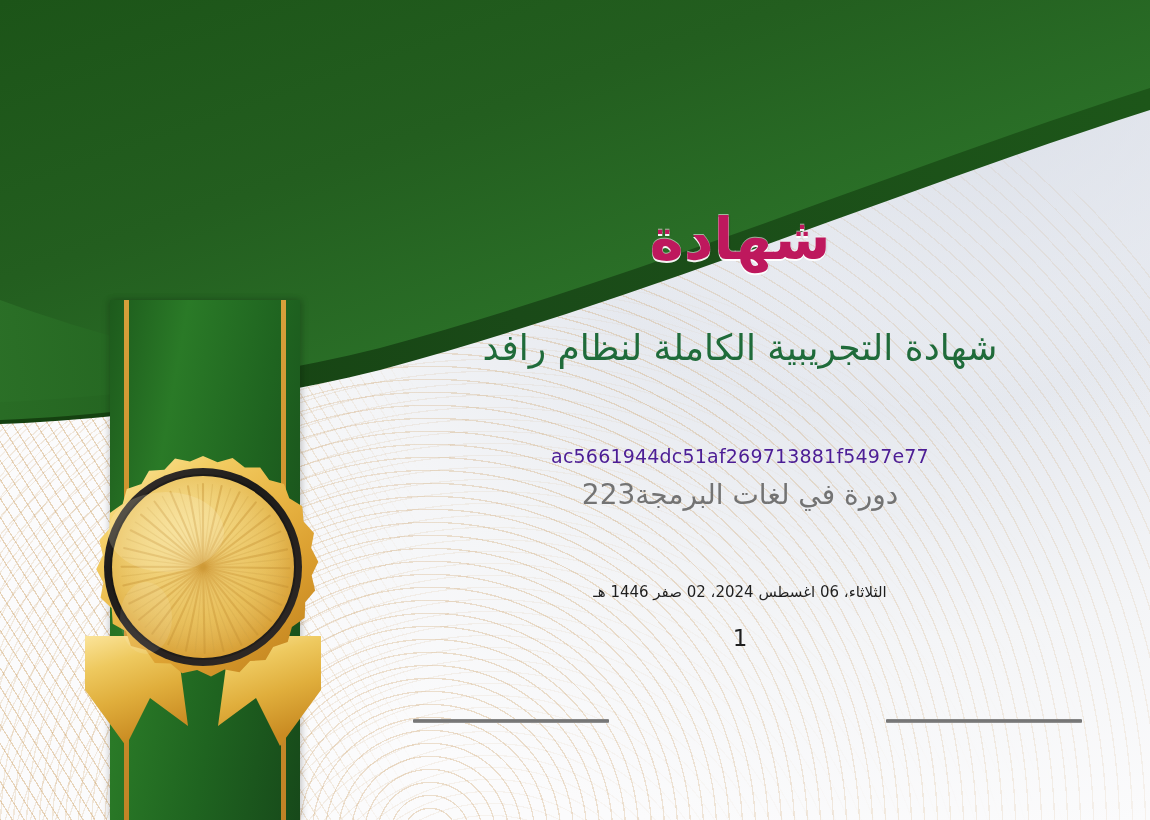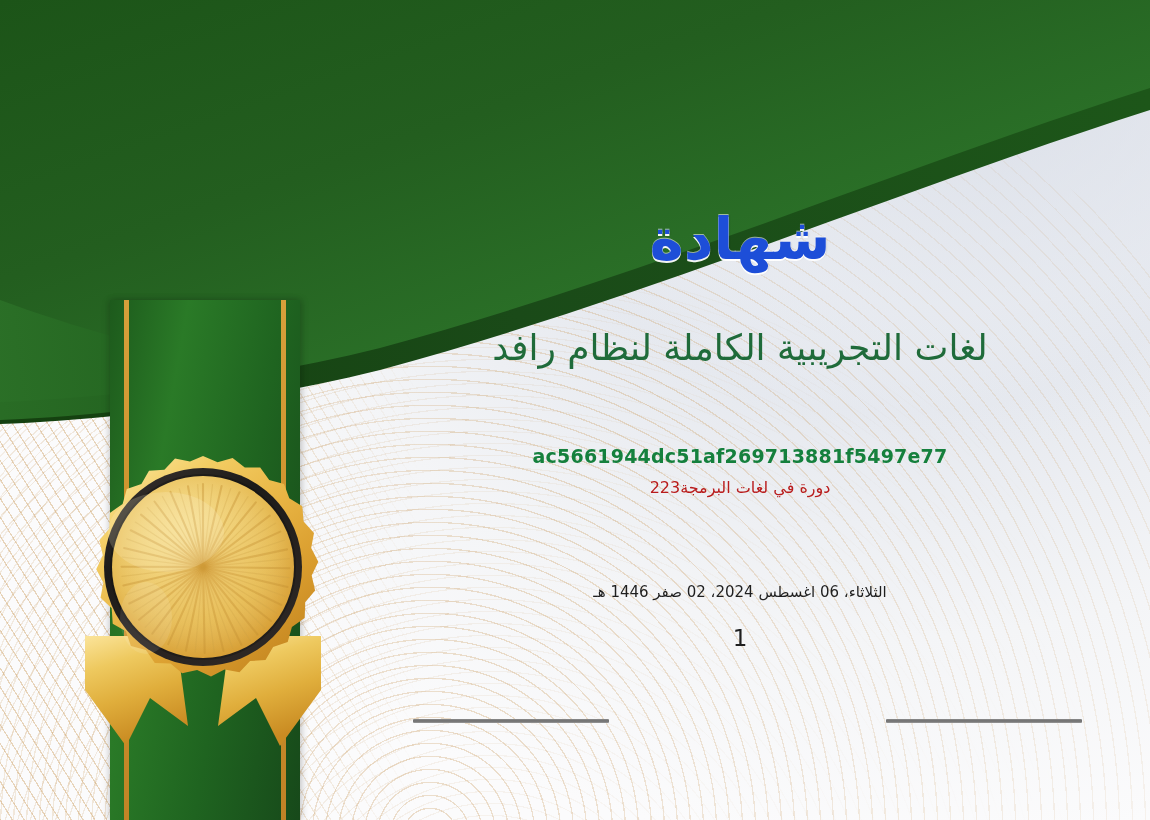--- a/index.html
+++ b/index.html
@@ -107,51 +107,51 @@
     left:330px; top:0; right:0; bottom:0;
     direction:rtl;
     text-align:center;
   }
 
   .cert-title {
     position:absolute;
     top:208px; left:0; right:0;
     font-size:58px;
     font-weight:700;
-    color:#1d4ed8;
+    color:#be185d;
     letter-spacing:0px;
     line-height:1.1;
     text-shadow:0 2px 0 rgba(255,255,255,0.95), 0 -1px 0 rgba(255,255,255,0.55), 1px 1px 2px rgba(0,0,0,0.10);
   }
 
   .cert-subtitle {
     position:absolute;
     top:325px; left:0; right:0;
     font-size:36px;
     font-weight:400;
     color:#1f6b3a;
     line-height:1.25;
   }
 
   .cert-code {
     position:absolute;
     top:445px; left:0; right:0;
     font-size:19px;
-    font-weight:700;
-    color:#15803d;
+    font-weight:400;
+    color:#4c1d95;
     direction:ltr;
     letter-spacing:0.2px;
   }
 
   .cert-course {
     position:absolute;
     top:478px; left:0; right:0;
-    font-size:16px;
-    font-weight:400;
-    color:#b91c1c;
+    font-size:28px;
+    font-weight:400;
+    color:#737373;
   }
 
   .cert-date {
     position:absolute;
     top:583px; left:0; right:0;
     font-size:15px;
     font-weight:400;
     color:#1f1f1f;
   }
 
@@ -348,21 +348,21 @@
       <circle cx="175" cy="127" r="88" fill="url(#innerGlow)"></circle>
       <ellipse cx="138" cy="92" rx="58" ry="40" fill="#fff6d4" opacity="0.20"></ellipse>
       <ellipse cx="118" cy="178" rx="26" ry="36" fill="#ffffff" opacity="0.10"></ellipse>
     </svg>
   </div>
 
   <div class="content">
 
     <div class="cert-title">شهادة</div>
 
-    <div class="cert-subtitle">لغات التجريبية الكاملة لنظام رافد</div>
+    <div class="cert-subtitle">شهادة التجريبية الكاملة لنظام رافد</div>
 
     <div class="cert-code">ac5661944dc51af269713881f5497e77</div>
 
     <div class="cert-course">دورة في لغات البرمجة223</div>
 
     <div class="cert-date">الثلاثاء، 06 اغسطس 2024، 02 صفر 1446 هـ</div>
 
     <div class="cert-number">1</div>
   </div>
 

